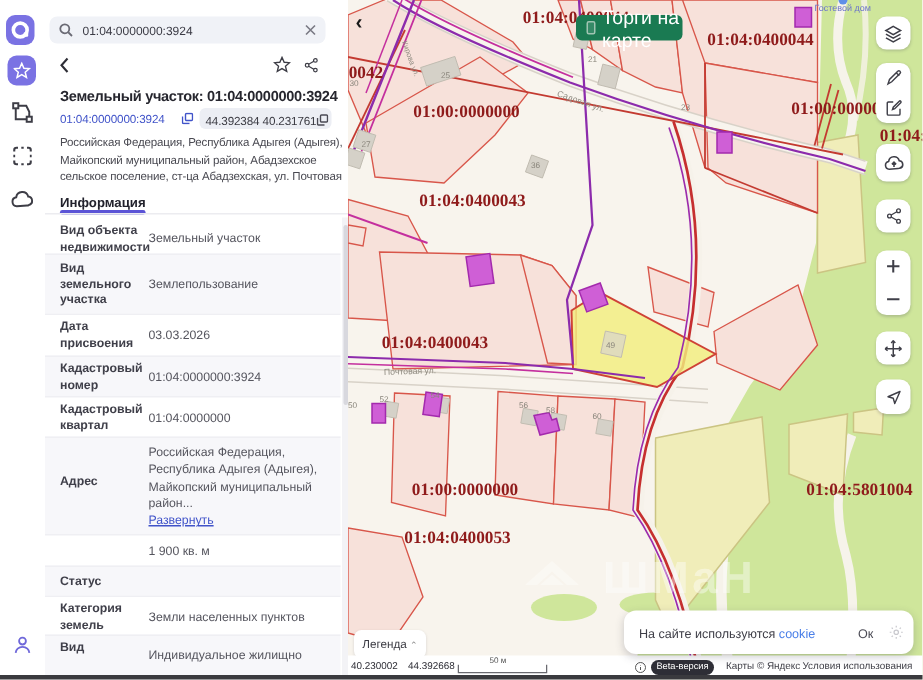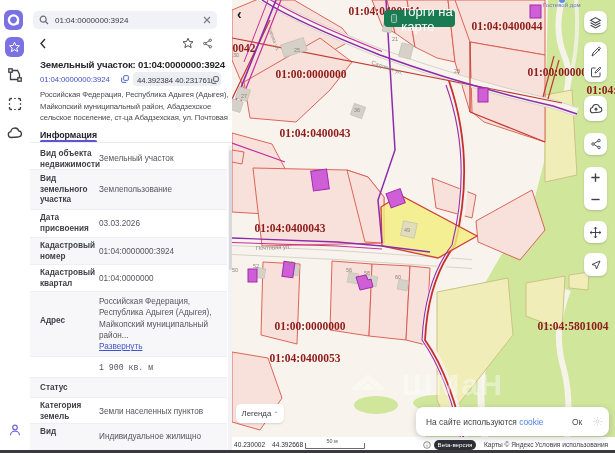--- a/index.html
+++ b/index.html
@@ -30,21 +30,21 @@
   
   #map{left:232px;top:0;width:383px;height:453px;background:#f8f4ed;overflow:hidden;}
   
   .ctl{position:absolute;left:352px;width:23px;background:#fff;border-radius:7px;
        box-shadow:0 1px 2px rgba(60,60,80,.22);display:flex;flex-direction:column;
        align-items:center;justify-content:space-around;color:#3f3f48;}
   
   #torgi{position:absolute;left:152px;top:10px;width:71px;height:17px;background:#1a7a52;
          border-radius:4px;color:#fff;font-size:13px;display:flex;align-items:center;z-index:5;}
   #torgi .cb{width:7px;height:7px;border:1px solid #9fc4b2;border-radius:1.5px;margin:0 4px 0 7px;background:rgba(255,255,255,.12);}
-  #legend{position:absolute;left:4px;top:404px;width:48px;height:19px;background:#fff;border-radius:5px;
+  #legend{position:absolute;left:4px;top:420px;width:48px;height:19px;background:#fff;border-radius:5px;
           box-shadow:0 1px 2px rgba(60,60,80,.18);font-size:7.8px;color:#3a3a42;
           display:flex;align-items:center;justify-content:center;z-index:6;}
   #bbar{position:absolute;left:0;top:437px;width:383px;height:16px;background:#fff;z-index:6;font-size:6.6px;color:#2e2e36;}
   #cookie{position:absolute;left:184px;top:407px;width:193px;height:29px;background:#fff;border-radius:8px;
           box-shadow:0 2px 6px rgba(60,60,80,.25);z-index:7;font-size:8.4px;color:#3f3f48;
           display:flex;align-items:center;}
   #collapse{position:absolute;left:5px;top:6px;width:12px;height:16px;color:#1a1a1a;font-size:14px;font-weight:700;z-index:5;}
   #btmstrip{left:0;top:450px;width:615px;height:3px;background:#3a3a3e;z-index:40;}
 </style></head>
 <body>
@@ -147,21 +147,21 @@
   </div>
   <div class="row" style="top:264px;height:27px;">
     <div class="lab" style="top:4px;">Кадастровый квартал</div>
     <div class="val" style="top:9px;">01:04:0000000</div>
   </div>
   <div class="row gray" style="top:291px;height:65px;">
     <div class="lab" style="top:25px;">Адрес</div>
     <div class="val" style="top:5px;">Российская Федерация,<br>Республика Адыгея (Адыгея),<br>Майкопский муниципальный<br>район...<br><a class="lnk">Развернуть</a></div>
   </div>
   <div class="row" style="top:356px;height:21px;">
-    <div class="val" style="top:6px;font-family:Liberation Mono, monospace;">1 900 кв. м</div>
+    <div class="val" style="top:6px;">1 900 кв. м</div>
   </div>
   <div class="row gray" style="top:377px;height:20px;text-decoration:underline;">
     <div class="lab" style="top:6px;">Статус</div>
   </div>
   <div class="row" style="top:397px;height:26px;">
     <div class="lab" style="top:4px;">Категория земель</div>
     <div class="val" style="top:9px;">Земли населенных пунктов</div>
   </div>
   <div class="row gray" style="top:423px;height:30px;">
     <div class="lab" style="top:4px;">Вид</div>

